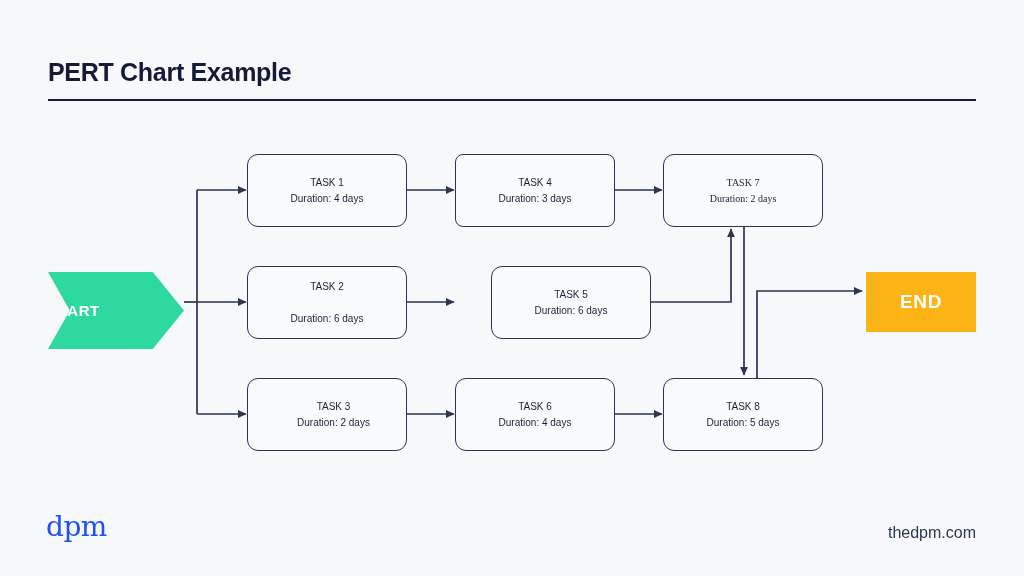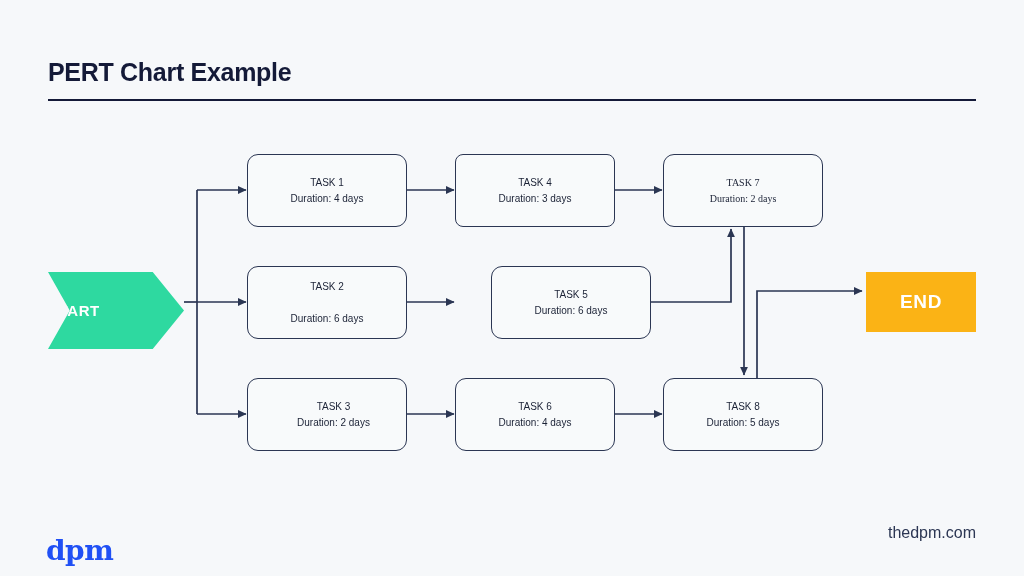--- a/index.html
+++ b/index.html
@@ -109,24 +109,23 @@
     letter-spacing: 0.6px;
   }
 
   
   #brand-logo {
     position: absolute;
     left: 46px;
     top: 510px;
     font-family: "DejaVu Serif", serif;
     font-size: 28px;
-    font-weight: bold;
+    font-weight: normal;
     color: #2050f5;
     letter-spacing: -0.5px;
-    margin-top: 24px;
   }
   #footer-url {
     position: absolute;
     right: 48px;
     top: 524px;
     font-size: 16px;
     color: #2b3653;
   }
 </style>
 </head>

